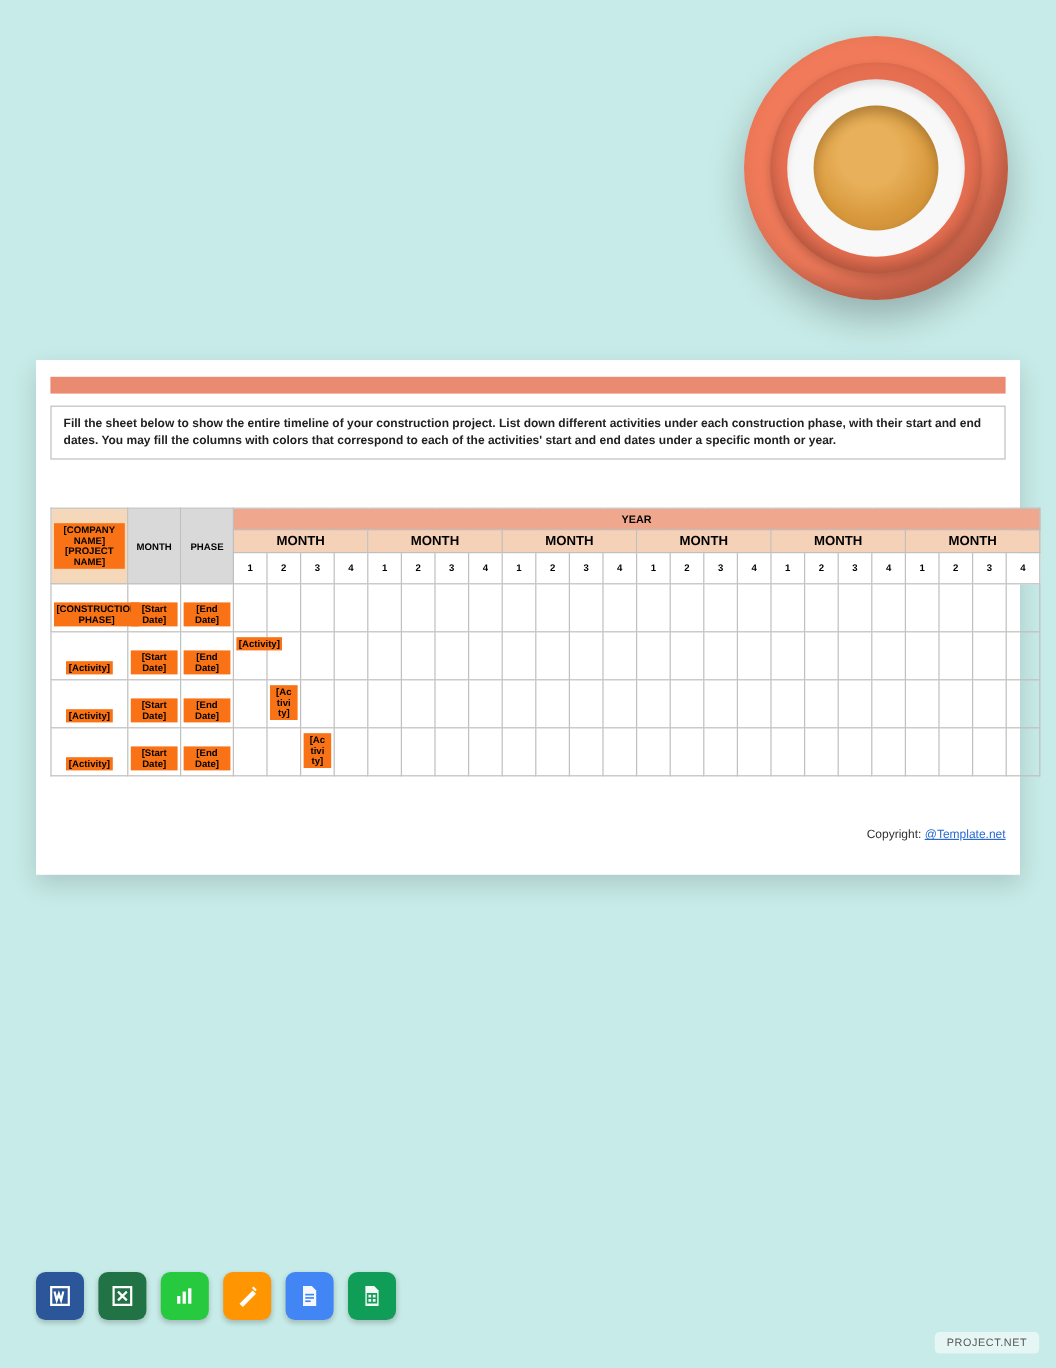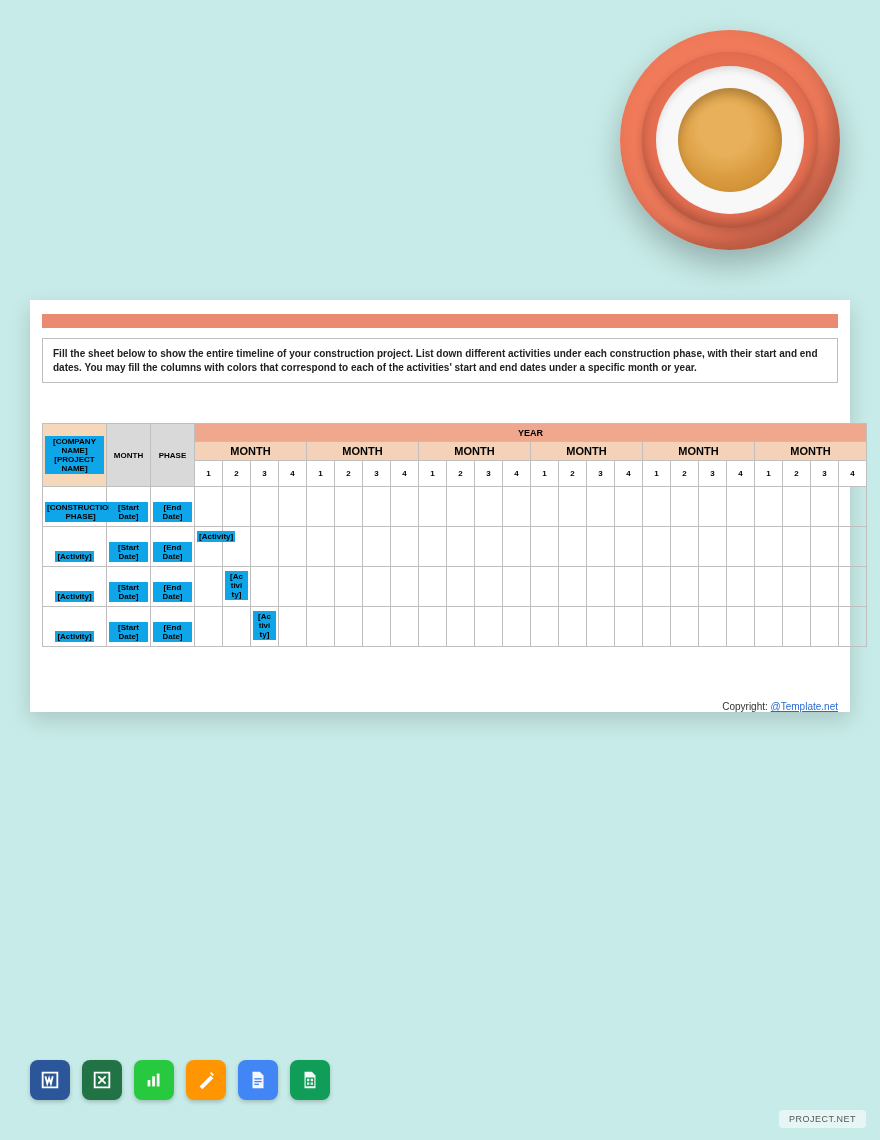--- a/index.html
+++ b/index.html
@@ -2,36 +2,36 @@
 <html><head>
 <meta charset="utf-8">
 <style>
 html,body{margin:0;padding:0;font-family:Arial,Helvetica,sans-serif}
 body{background:#c7ebe8;width:880px;height:1140px;position:relative;overflow:hidden}
 .coffee{position:absolute;top:30px;right:40px;width:220px;height:220px}
 .saucer{position:absolute;inset:0;border-radius:50%;background:radial-gradient(circle at 38% 35%,#f07a5a 0 60%,#d96a4f 70%,#c05a42 100%);box-shadow:0 15px 30px rgba(0,0,0,.25),inset -8px -10px 20px rgba(0,0,0,.15)}
 .cup{position:absolute;top:22px;left:22px;right:22px;bottom:22px;border-radius:50%;background:#e76f51;box-shadow:inset 0 -6px 12px rgba(0,0,0,.25),0 4px 8px rgba(0,0,0,.2)}
 .rim{position:absolute;top:14px;left:14px;right:14px;bottom:14px;border-radius:50%;background:#f8f8f8;box-shadow:inset 0 4px 6px rgba(0,0,0,.1)}
 .liquid{position:absolute;top:22px;left:22px;right:22px;bottom:22px;border-radius:50%;background:radial-gradient(circle at 45% 40%,#e8b05a 0 30%,#d99a3e 60%,#c6882f 100%);box-shadow:inset 0 6px 10px rgba(0,0,0,.2)}
-.sheet{position:absolute;top:300px;left:30px;width:820px;background:#fff;box-shadow:0 8px 20px rgba(0,0,0,.15);padding:14px 12px 0;box-sizing:border-box}
+.sheet{position:absolute;top:300px;left:30px;width:820px;background:#fff;box-shadow:0 8px 20px rgba(0,0,0,.15);padding:14px 12px 28px;box-sizing:border-box}
 .topbar{height:14px;background:#e98a71;margin-bottom:10px}
 .instruction-box{border:1px solid #bfbfbf;padding:8px 10px;font-size:10px;font-weight:700;line-height:1.35;color:#222;margin-bottom:40px}
 table{border-collapse:collapse;width:100%;table-layout:fixed}
 td,th{border:1px solid #bfbfbf;font-size:8px;text-align:center;vertical-align:middle;padding:3px 2px;box-sizing:border-box}
 .col-first{width:64px;background:#f5d7b9;font-weight:700}
 .col-date{width:44px;background:#d9d9d9;font-weight:700}
 .year-head{background:#efa78e;font-weight:700;font-size:9px;height:18px}
 .month-head{background:#f5d2b7;font-weight:700;font-size:11px;height:18px}
 .week-head{background:#fff;font-weight:700;height:26px}
-.mark{display:inline-block;background:#0ea5e9;padding:1px 2px;font-weight:700}
+.mark{display:inline-block;background:#f97316;padding:1px 2px;font-weight:700}
 .row-data td{height:40px;vertical-align:bottom;padding-bottom:4px}
 .row-data .label-cell{background:#fff}
 .cell-act{vertical-align:top!important;padding-top:4px!important}
 .cell-act .mark{font-size:8px}
-.copyright{text-align:right;font-size:10px;margin-top:54px;color:#333}
+.copyright{text-align:right;font-size:10px;margin-top:43px;color:#333}
 .copyright a{color:#2a6bd1;text-decoration:underline}
 .icons{position:absolute;left:30px;bottom:40px;display:flex;gap:12px}
 .app-icon{width:40px;height:40px;border-radius:8px;display:flex;align-items:center;justify-content:center;box-shadow:0 2px 4px rgba(0,0,0,.2)}
 .word{background:#2b579a}
 .excel{background:#217346}
 .numbers{background:#27c93f}
 .pages{background:#ff9500}
 .gdocs{background:#4285f4}
 .gsheets{background:#0f9d58}
 .app-icon svg{width:22px;height:22px;fill:#fff}

